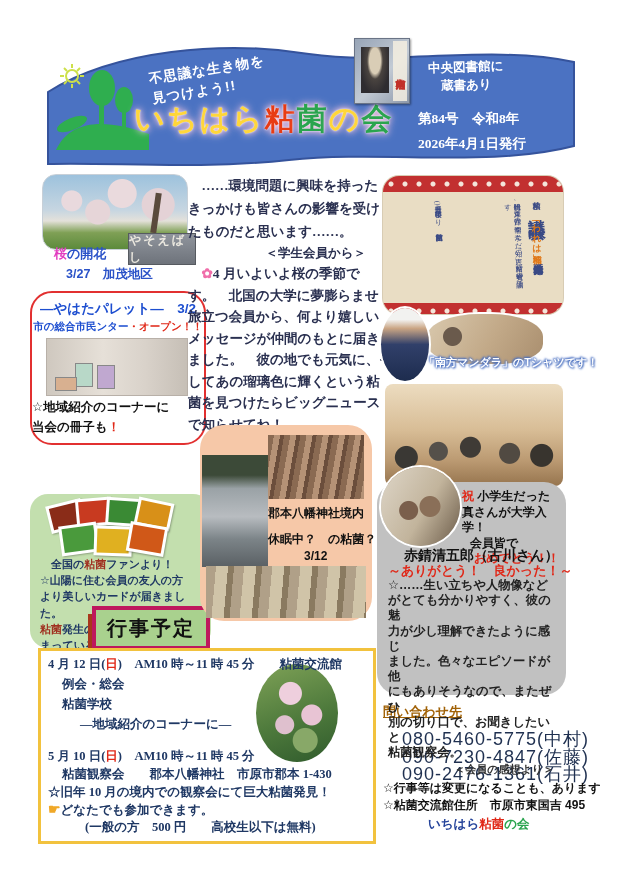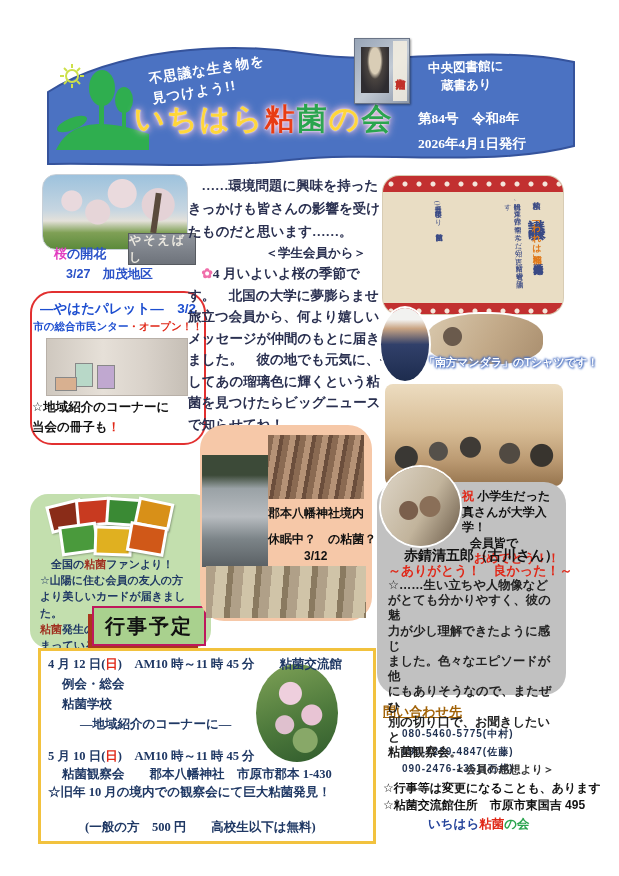--- a/index.html
+++ b/index.html
@@ -52,21 +52,21 @@
   .yahata-note{position:absolute;left:0;right:0;text-align:left;font-weight:bold;font-size:12.5px;color:#111;}
   .mark-red{color:#e02818;}
 
   .fans-box{left:30px;top:454px;width:181px;height:154px;border-radius:18px;background:#c3dfae;margin-top:40px;}
   .card{position:absolute;background:#fff;padding:3px;box-shadow:1px 1px 2px rgba(0,0,0,.3);}
   .card div{width:100%;height:100%;}
   .fans-text{position:absolute;left:10px;top:62px;width:164px;font-size:11px;font-weight:bold;
       color:#1f3864;line-height:16.2px;}
   .nenkin-red{color:#a03020;}
 
-  .schedule-btn{left:92px;top:606px;width:110px;height:36px;background:#a9d18e;border:2px solid #be185d;
+  .schedule-btn{left:92px;top:606px;width:110px;height:36px;background:#a9d18e;border:4px solid #be185d;
       box-shadow:-6px 6px 0 -2px #a8381c;display:flex;align-items:center;justify-content:center;
       font-size:20px;font-weight:bold;color:#111;letter-spacing:2px;}
 
   
   .event-box{left:38px;top:648px;width:332px;height:190px;border:3px solid #f2c23e;background:#fff;}
   .ev{position:absolute;font-size:12.5px;font-weight:bold;color:#1f3864;white-space:nowrap;}
   .ev .red{color:#e02818;}
   .hand{color:#f0a828;font-size:14px;}
   .flower-oval{left:256px;top:664px;width:82px;height:98px;border-radius:50%;z-index:3;
       background:
@@ -138,21 +138,21 @@
       box-shadow:0 0 0 2px #fff;}
   .cong{left:462px;top:489px;width:104px;font-size:12px;font-weight:bold;color:#111;line-height:15.5px;z-index:5;}
   .cong .red{color:#e02818;}
   .cong .ind1{padding-left:8px;} .cong .ind2{padding-left:12px;}
   .lect-head{left:404px;top:547px;font-size:14px;font-weight:bold;color:#111;z-index:5;white-space:nowrap;}
   .lect-sub{left:388px;top:562px;font-size:13px;font-weight:bold;color:#e02818;z-index:5;white-space:nowrap;}
   .lect-para{left:388px;top:578px;width:172px;font-size:12.3px;font-weight:bold;color:#222;line-height:15.2px;z-index:5;}
   .lect-src{text-align:right;font-size:11px;padding:2px 6px 0 0;color:#333;}
 
   .contact-head{left:383px;top:703px;font-size:13px;font-weight:bold;color:#a16207;text-decoration:underline;}
-  .phone{left:402px;font-size:10px;font-weight:bold;color:#1f3050;letter-spacing:1px;white-space:nowrap;}
+  .phone{left:402px;font-size:18px;font-weight:normal;color:#1f3050;letter-spacing:1px;white-space:nowrap;}
   .cnote{left:383px;font-size:12px;font-weight:bold;color:#111;white-space:nowrap;}
   .footer-line{left:428px;top:816px;font-size:12.5px;font-weight:bold;white-space:nowrap;}
   .f-blue{color:#24439a;} .f-red{color:#e02818;} .f-green{color:#2aa44e;}
 </style>
 </head>
 <body>
 
 <div class="page">
 
   <svg class="abs banner-svg" width="550" height="140" viewBox="0 0 550 140">
@@ -270,20 +270,23 @@
     <span>4 月 12 日(</span><span class="red">日</span><span>)　AM10 時～11 時 45 分　　粘菌交流館</span>
   </div>
   <div class="abs ev serif" style="left:62px;top:676px;">例会・総会</div>
   <div class="abs ev serif" style="left:62px;top:696px;">粘菌学校</div>
   <div class="abs ev serif" style="left:80px;top:716px;">―地域紹介のコーナーに―</div>
   <div class="abs ev serif" style="left:48px;top:748px;">
     <span>5 月 10 日(</span><span class="red">日</span><span>)　AM10 時～11 時 45 分</span>
   </div>
   <div class="abs ev serif" style="left:62px;top:766px;">粘菌観察会　　郡本八幡神社　市原市郡本 1-430</div>
   <div class="abs ev serif" style="left:48px;top:784px;">☆旧年 10 月の境内での観察会にて巨大粘菌発見！</div>
+  <div class="abs ev serif" style="left:48px;top:801px;">
+    <span class="hand">☛</span><span>どなたでも参加できます。</span>
+  </div>
   <div class="abs ev serif" style="left:85px;top:819px;">(一般の方　500 円　　高校生以下は無料)</div>
 
   <div class="abs mid serif">
     <div class="l">　……環境問題に興味を持った</div>
     <div class="l">きっかけも皆さんの影響を受け</div>
     <div class="l">たものだと思います……。</div>
     <div class="src">＜学生会員から＞</div>
     <div class="l2">　<span class="flower-glyph">✿</span><span>4 月いよいよ桜の季節で</span></div>
     <div class="l2">す。　北国の大学に夢膨らませ</div>
     <div class="l2">旅立つ会員から、何より嬉しい</div>

